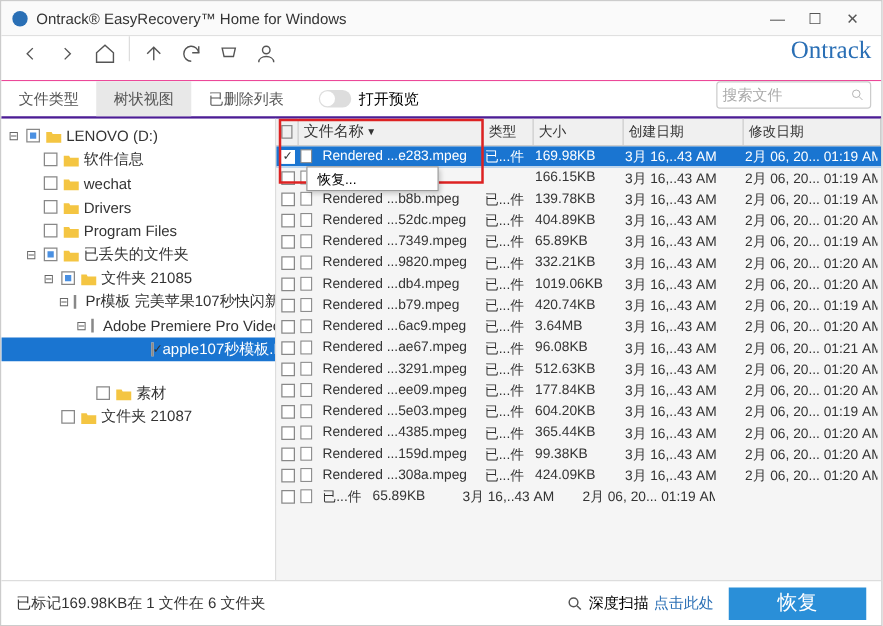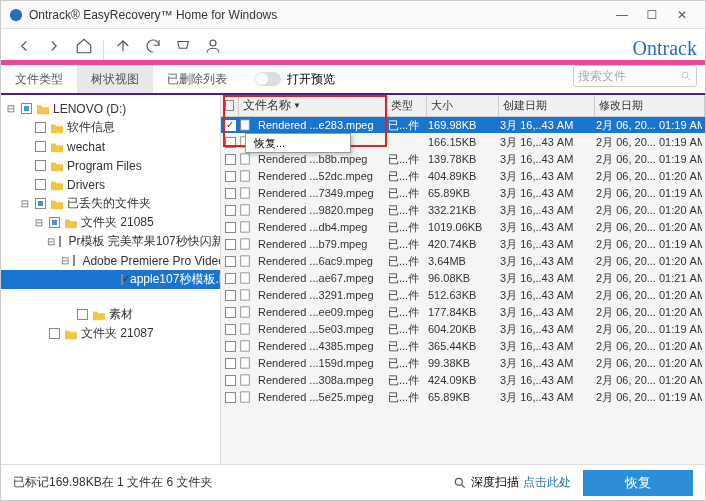--- a/index.html
+++ b/index.html
@@ -1,21 +1,21 @@
 <!DOCTYPE html>
 <html><head>
 <meta charset="utf-8">
 <style>
 *{box-sizing:border-box;margin:0;padding:0;font-family:"Microsoft YaHei",sans-serif;font-size:12px}
 body{background:#f5f5f5;width:706px;height:501px;overflow:hidden;border:1px solid #ccc}
 .titlebar{height:28px;display:flex;align-items:center;padding:0 8px;background:#fafafa;border-bottom:1px solid #e0e0e0}
 .titlebar .logo{width:14px;height:14px;margin-right:6px}
 .titlebar .title{flex:1;font-size:12px;color:#333}
 .titlebar .winbtn{width:30px;height:20px;display:flex;align-items:center;justify-content:center;color:#555}
-.toolbar{height:36px;display:flex;align-items:flex-end;padding:0 8px;background:#fff;border-bottom:5px solid #ec4899}
+.toolbar{height:36px;display:flex;align-items:flex-start;padding:0 8px;background:#fff;border-bottom:1px solid #ec4899}
 .toolbar .tbtn{width:30px;height:28px;display:flex;align-items:center;justify-content:center;color:#555}
 .toolbar .tbtn svg{width:18px;height:18px;stroke:#555;fill:none;stroke-width:1.5}
 .toolbar .sep{width:1px;height:20px;background:#ddd;margin:0 4px}
 .brand{margin-left:auto;font-size:20px;font-family:Georgia,serif;color:#2a6fb5}
 .tabs{height:30px;display:flex;align-items:stretch;background:#fff;border-bottom:2px solid #4c1d95}
 .tab{padding:0 14px;display:flex;align-items:center;color:#555;cursor:pointer}
 .tab.active{background:#e8e8e8}
 .preview-toggle{display:flex;align-items:center;padding:0 10px;margin-left:4px}
 .preview-toggle .slider{width:26px;height:14px;border-radius:7px;background:#ddd;margin-right:6px;position:relative}
 .preview-toggle .slider::after{content:"";position:absolute;width:12px;height:12px;border-radius:50%;background:#fff;top:1px;left:1px}
@@ -46,21 +46,21 @@
 .grid-row .icon{width:12px;height:12px;margin:0 3px;flex-shrink:0}
 .c-name{width:148px}.c-type{width:40px}.c-size{width:72px}.c-created{width:96px}.c-modified{width:110px}
 .red-box{position:absolute;border:2px solid #d22;pointer-events:none;z-index:5}
 .context-menu{position:absolute;left:24px;top:38px;width:106px;background:#fff;border:1px solid #999;box-shadow:2px 2px 4px rgba(0,0,0,.2);z-index:6}
 .context-menu .mi{height:18px;padding:0 8px;display:flex;align-items:center;font-size:11px}
 .footer{height:36px;display:flex;align-items:center;padding:0 12px;background:#fff;border-top:1px solid #ddd}
 .footer .status{color:#333}
 .footer .scan{margin-left:auto;display:flex;align-items:center;margin-right:12px}
 .footer .scan svg{width:14px;height:14px;margin-right:4px;stroke:#555;fill:none}
 .footer .scan .link{color:#2a6fb5;margin-left:4px;cursor:pointer}
-.footer .recover-btn{width:110px;height:26px;background:#2a8fd8;color:#fff;display:flex;align-items:center;justify-content:center;cursor:pointer;font-size:13px}
+.footer .recover-btn{width:110px;height:26px;background:#2a8fd8;color:#fff;display:flex;align-items:center;justify-content:center;cursor:pointer;font-size:16px}
 svg.fic rect{fill:#fff;stroke:#888}
 </style>
 </head>
 <body>
 
 <div class="titlebar">
   <svg class="logo" viewBox="0 0 16 16">
       <circle cx="8" cy="8" r="7" fill="#2a6fb5"></circle>
     </svg>
   <span class="title">Ontrack® EasyRecovery™ Home for Windows</span>
@@ -154,29 +154,29 @@
           <path fill="#f4c542" d="M1 3h5l1 2h8v8H1z"></path>
         </svg>
         <span class="lbl">wechat</span>
       </div>
       <div class="tree-row" style="padding-left: 18px;">
         <span class="tw"></span>
         <span class="cb "></span>
         <svg class="fld" viewBox="0 0 16 14">
           <path fill="#f4c542" d="M1 3h5l1 2h8v8H1z"></path>
         </svg>
+        <span class="lbl">Drivers</span>
+      </div>
+      <div class="tree-row" style="padding-left: 18px;">
+        <span class="tw"></span>
+        <span class="cb "></span>
+        <svg class="fld" viewBox="0 0 16 14">
+          <path fill="#f4c542" d="M1 3h5l1 2h8v8H1z"></path>
+        </svg>
         <span class="lbl">Program Files</span>
-      </div>
-      <div class="tree-row" style="padding-left: 18px;">
-        <span class="tw"></span>
-        <span class="cb "></span>
-        <svg class="fld" viewBox="0 0 16 14">
-          <path fill="#f4c542" d="M1 3h5l1 2h8v8H1z"></path>
-        </svg>
-        <span class="lbl">Drivers</span>
       </div>
       <div class="tree-row" style="padding-left: 18px;">
         <span class="tw">⊟</span>
         <span class="cb ind"></span>
         <svg class="fld" viewBox="0 0 16 14">
           <path fill="#f4c542" d="M1 3h5l1 2h8v8H1z"></path>
         </svg>
         <span class="lbl">已丢失的文件夹</span>
       </div>
       <div class="tree-row" style="padding-left: 32px;">
@@ -421,21 +421,20 @@
           <span class="cell c-type">已...件</span>
           <span class="cell c-size">424.09KB</span>
           <span class="cell c-created">3月 16,..43 AM</span>
           <span class="cell c-modified">2月 06, 20... 01:20 AM</span>
         </div>
         <div class="grid-row">
           <span class="cb "></span>
           <svg class="icon fic" viewBox="0 0 12 14">
             <rect x="1" y="1" width="10" height="12" fill="#fff" stroke="#888"></rect>
           </svg>
-          <span class="cell c-name" style="width:130px">Rendered ...5e25.mpeg</span>
           <span class="cell c-type">已...件</span>
           <span class="cell c-size">65.89KB</span>
           <span class="cell c-created">3月 16,..43 AM</span>
           <span class="cell c-modified">2月 06, 20... 01:19 AM</span>
         </div>
       </div>
   </div>
 </div>
 
 <div class="footer">

